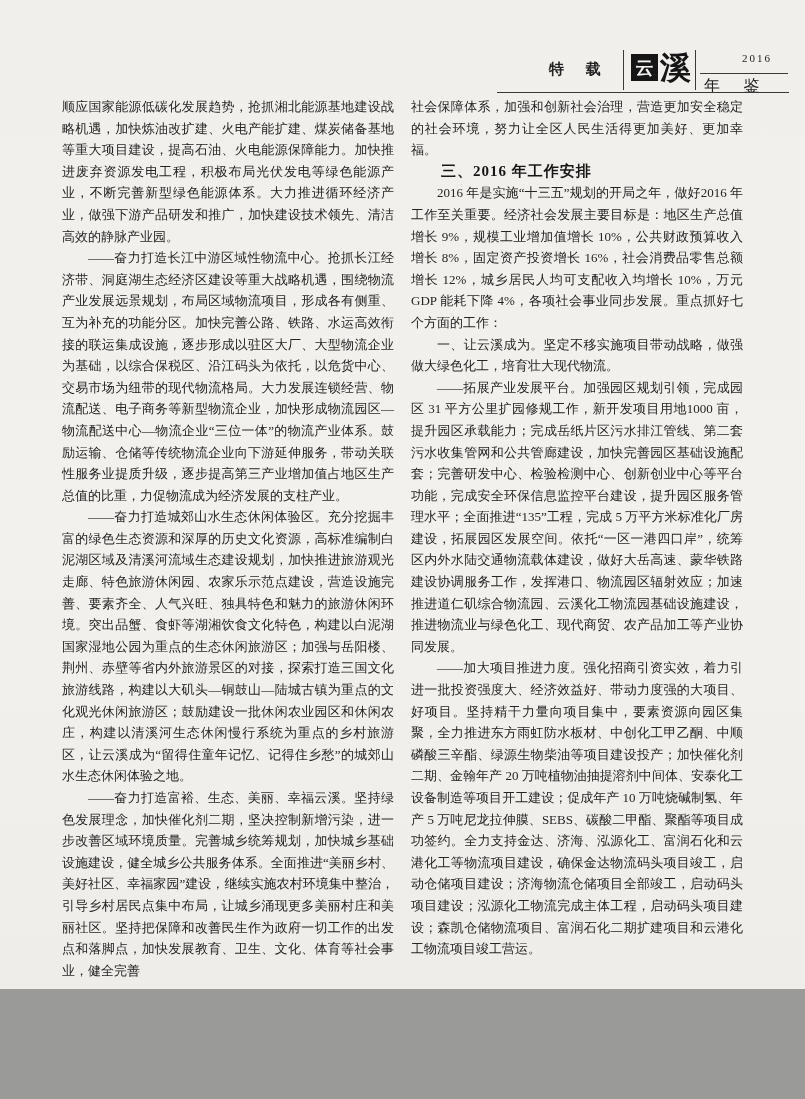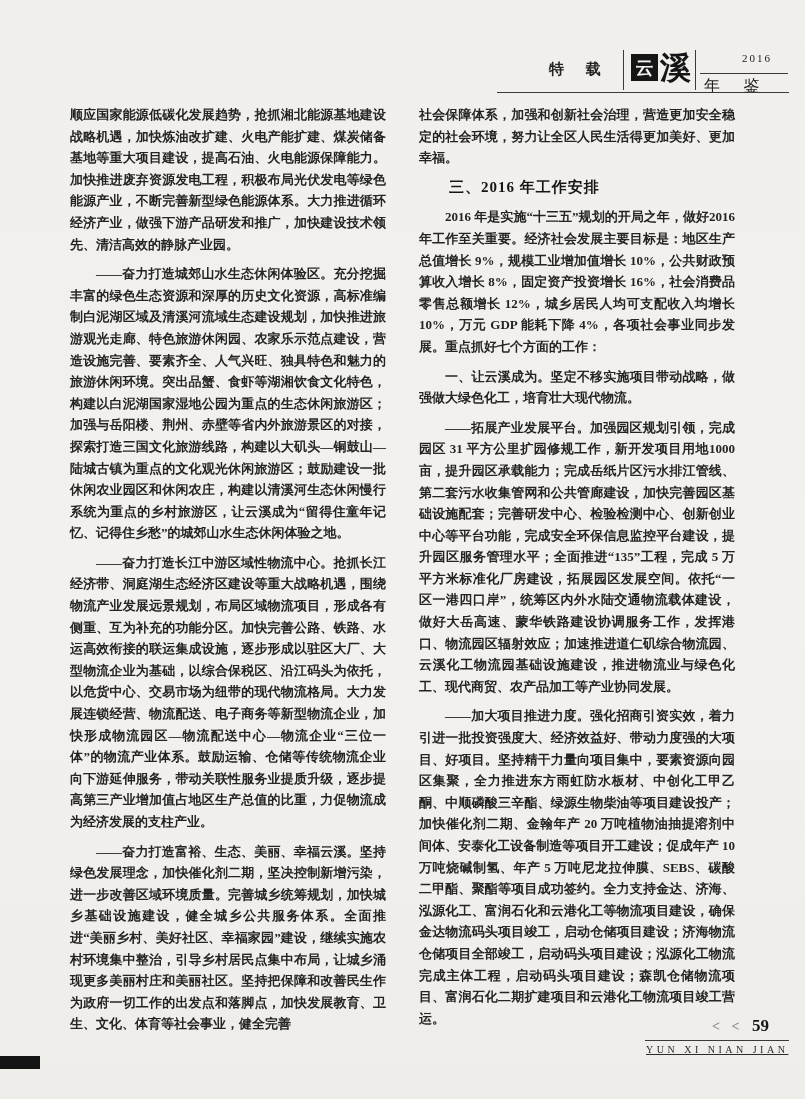--- a/index.html
+++ b/index.html
@@ -1,18 +1,18 @@
 <!DOCTYPE html>
 <html><head>
 <meta charset="utf-8">
 <style>
   html,body{margin:0;padding:0;background:#9a9a98;}
   .page{
     position:relative;
-    width:805px;height:1099px;
+    width:805px;height:989px;
     background:linear-gradient(180deg,#f1efec 0%,#f3f1ee 55%,#efedea 100%);
     font-family:"Liberation Serif","DejaVu Serif",serif;
     color:#1f1f1f;
     overflow:hidden;
     margin:0 auto;
   }
 
   
   .hdr-section{
     position:absolute;left:549px;top:60px;
@@ -34,21 +34,21 @@
   .hdr-rule{position:absolute;left:497px;top:92px;width:292px;height:1px;background:#3a3a3a;}
 
   
   .col{
     position:absolute;top:96px;width:332px;
     font-size:13px;line-height:21.6px;
     text-align:justify;color:#242424;
   }
   .col-left{left:62px;}
   .col-right{left:411px;}
-  .col p{margin:8px;text-indent:2em;font-weight:bold;}
+  .col p{margin:0;text-indent:2em;}
   .col p.no-indent{text-indent:0;}
   .section-heading{
     font-weight:bold;text-align:left;text-indent:0;
     font-size:15px;letter-spacing:1px;color:#161616;
     margin:15px 0 14px 0;
   }
 
   
   .pagenum-wrap{position:absolute;left:712px;top:1016px;font-size:14px;white-space:nowrap;}
   .pagenum-arrows{color:#8e8c89;letter-spacing:4px;font-weight:bold;}
@@ -74,22 +74,22 @@
     <span class="logo-main">溪</span>
   </div>
   <div class="hdr-vline v2"></div>
   <div class="hdr-year">2016</div>
   <div class="hdr-year-line"></div>
   <div class="hdr-year-label">年 鉴</div>
   <div class="hdr-rule"></div>
 
   <section class="col col-left">
     <p class="no-indent">顺应国家能源低碳化发展趋势，抢抓湘北能源基地建设战略机遇，加快炼油改扩建、火电产能扩建、煤炭储备基地等重大项目建设，提高石油、火电能源保障能力。加快推进废弃资源发电工程，积极布局光伏发电等绿色能源产业，不断完善新型绿色能源体系。大力推进循环经济产业，做强下游产品研发和推广，加快建设技术领先、清洁高效的静脉产业园。</p>
+    <p>——奋力打造长江中游区域性物流中心。抢抓长江经济带、洞庭湖生态经济区建设等重大战略机遇，围绕物流产业发展远景规划，布局区域物流项目，形成各有侧重、互为补充的功能分区。加快完善公路、铁路、水运高效衔接的联运集成设施，逐步形成以驻区大厂、大型物流企业为基础，以综合保税区、沿江码头为依托，以危货中心、交易市场为纽带的现代物流格局。大力发展连锁经营、物流配送、电子商务等新型物流企业，加快形成物流园区—物流配送中心—物流企业“三位一体”的物流产业体系。鼓励运输、仓储等传统物流企业向下游延伸服务，带动关联性服务业提质升级，逐步提高第三产业增加值占地区生产总值的比重，力促物流成为经济发展的支柱产业。</p>
     <p>——奋力打造城郊山水生态休闲体验区。充分挖掘丰富的绿色生态资源和深厚的历史文化资源，高标准编制白泥湖区域及清溪河流域生态建设规划，加快推进旅游观光走廊、特色旅游休闲园、农家乐示范点建设，营造设施完善、要素齐全、人气兴旺、独具特色和魅力的旅游休闲环境。突出品蟹、食虾等湖湘饮食文化特色，构建以白泥湖国家湿地公园为重点的生态休闲旅游区；加强与岳阳楼、荆州、赤壁等省内外旅游景区的对接，探索打造三国文化旅游线路，构建以大矶头—铜鼓山—陆城古镇为重点的文化观光休闲旅游区；鼓励建设一批休闲农业园区和休闲农庄，构建以清溪河生态休闲慢行系统为重点的乡村旅游区，让云溪成为“留得住童年记忆、记得住乡愁”的城郊山水生态休闲体验之地。</p>
-    <p>——奋力打造长江中游区域性物流中心。抢抓长江经济带、洞庭湖生态经济区建设等重大战略机遇，围绕物流产业发展远景规划，布局区域物流项目，形成各有侧重、互为补充的功能分区。加快完善公路、铁路、水运高效衔接的联运集成设施，逐步形成以驻区大厂、大型物流企业为基础，以综合保税区、沿江码头为依托，以危货中心、交易市场为纽带的现代物流格局。大力发展连锁经营、物流配送、电子商务等新型物流企业，加快形成物流园区—物流配送中心—物流企业“三位一体”的物流产业体系。鼓励运输、仓储等传统物流企业向下游延伸服务，带动关联性服务业提质升级，逐步提高第三产业增加值占地区生产总值的比重，力促物流成为经济发展的支柱产业。</p>
     <p>——奋力打造富裕、生态、美丽、幸福云溪。坚持绿色发展理念，加快催化剂二期，坚决控制新增污染，进一步改善区域环境质量。完善城乡统筹规划，加快城乡基础设施建设，健全城乡公共服务体系。全面推进“美丽乡村、美好社区、幸福家园”建设，继续实施农村环境集中整治，引导乡村居民点集中布局，让城乡涌现更多美丽村庄和美丽社区。坚持把保障和改善民生作为政府一切工作的出发点和落脚点，加快发展教育、卫生、文化、体育等社会事业，健全完善</p>
   </section>
 
   <section class="col col-right">
     <p class="no-indent">社会保障体系，加强和创新社会治理，营造更加安全稳定的社会环境，努力让全区人民生活得更加美好、更加幸福。</p>
     <p class="section-heading">三、2016 年工作安排</p>
     <p>2016 年是实施“十三五”规划的开局之年，做好2016 年工作至关重要。经济社会发展主要目标是：地区生产总值增长 9%，规模工业增加值增长 10%，公共财政预算收入增长 8%，固定资产投资增长 16%，社会消费品零售总额增长 12%，城乡居民人均可支配收入均增长 10%，万元 GDP 能耗下降 4%，各项社会事业同步发展。重点抓好七个方面的工作：</p>
     <p>一、让云溪成为。坚定不移实施项目带动战略，做强做大绿色化工，培育壮大现代物流。</p>
     <p>——拓展产业发展平台。加强园区规划引领，完成园区 31 平方公里扩园修规工作，新开发项目用地1000 亩，提升园区承载能力；完成岳纸片区污水排江管线、第二套污水收集管网和公共管廊建设，加快完善园区基础设施配套；完善研发中心、检验检测中心、创新创业中心等平台功能，完成安全环保信息监控平台建设，提升园区服务管理水平；全面推进“135”工程，完成 5 万平方米标准化厂房建设，拓展园区发展空间。依托“一区一港四口岸”，统筹区内外水陆交通物流载体建设，做好大岳高速、蒙华铁路建设协调服务工作，发挥港口、物流园区辐射效应；加速推进道仁矶综合物流园、云溪化工物流园基础设施建设，推进物流业与绿色化工、现代商贸、农产品加工等产业协同发展。</p>
     <p>——加大项目推进力度。强化招商引资实效，着力引进一批投资强度大、经济效益好、带动力度强的大项目、好项目。坚持精干力量向项目集中，要素资源向园区集聚，全力推进东方雨虹防水板材、中创化工甲乙酮、中顺磷酸三辛酯、绿源生物柴油等项目建设投产；加快催化剂二期、金翰年产 20 万吨植物油抽提溶剂中间体、安泰化工设备制造等项目开工建设；促成年产 10 万吨烧碱制氢、年产 5 万吨尼龙拉伸膜、SEBS、碳酸二甲酯、聚酯等项目成功签约。全力支持金达、济海、泓源化工、富润石化和云港化工等物流项目建设，确保金达物流码头项目竣工，启动仓储项目建设；济海物流仓储项目全部竣工，启动码头项目建设；泓源化工物流完成主体工程，启动码头项目建设；森凯仓储物流项目、富润石化二期扩建项目和云港化工物流项目竣工营运。</p>

